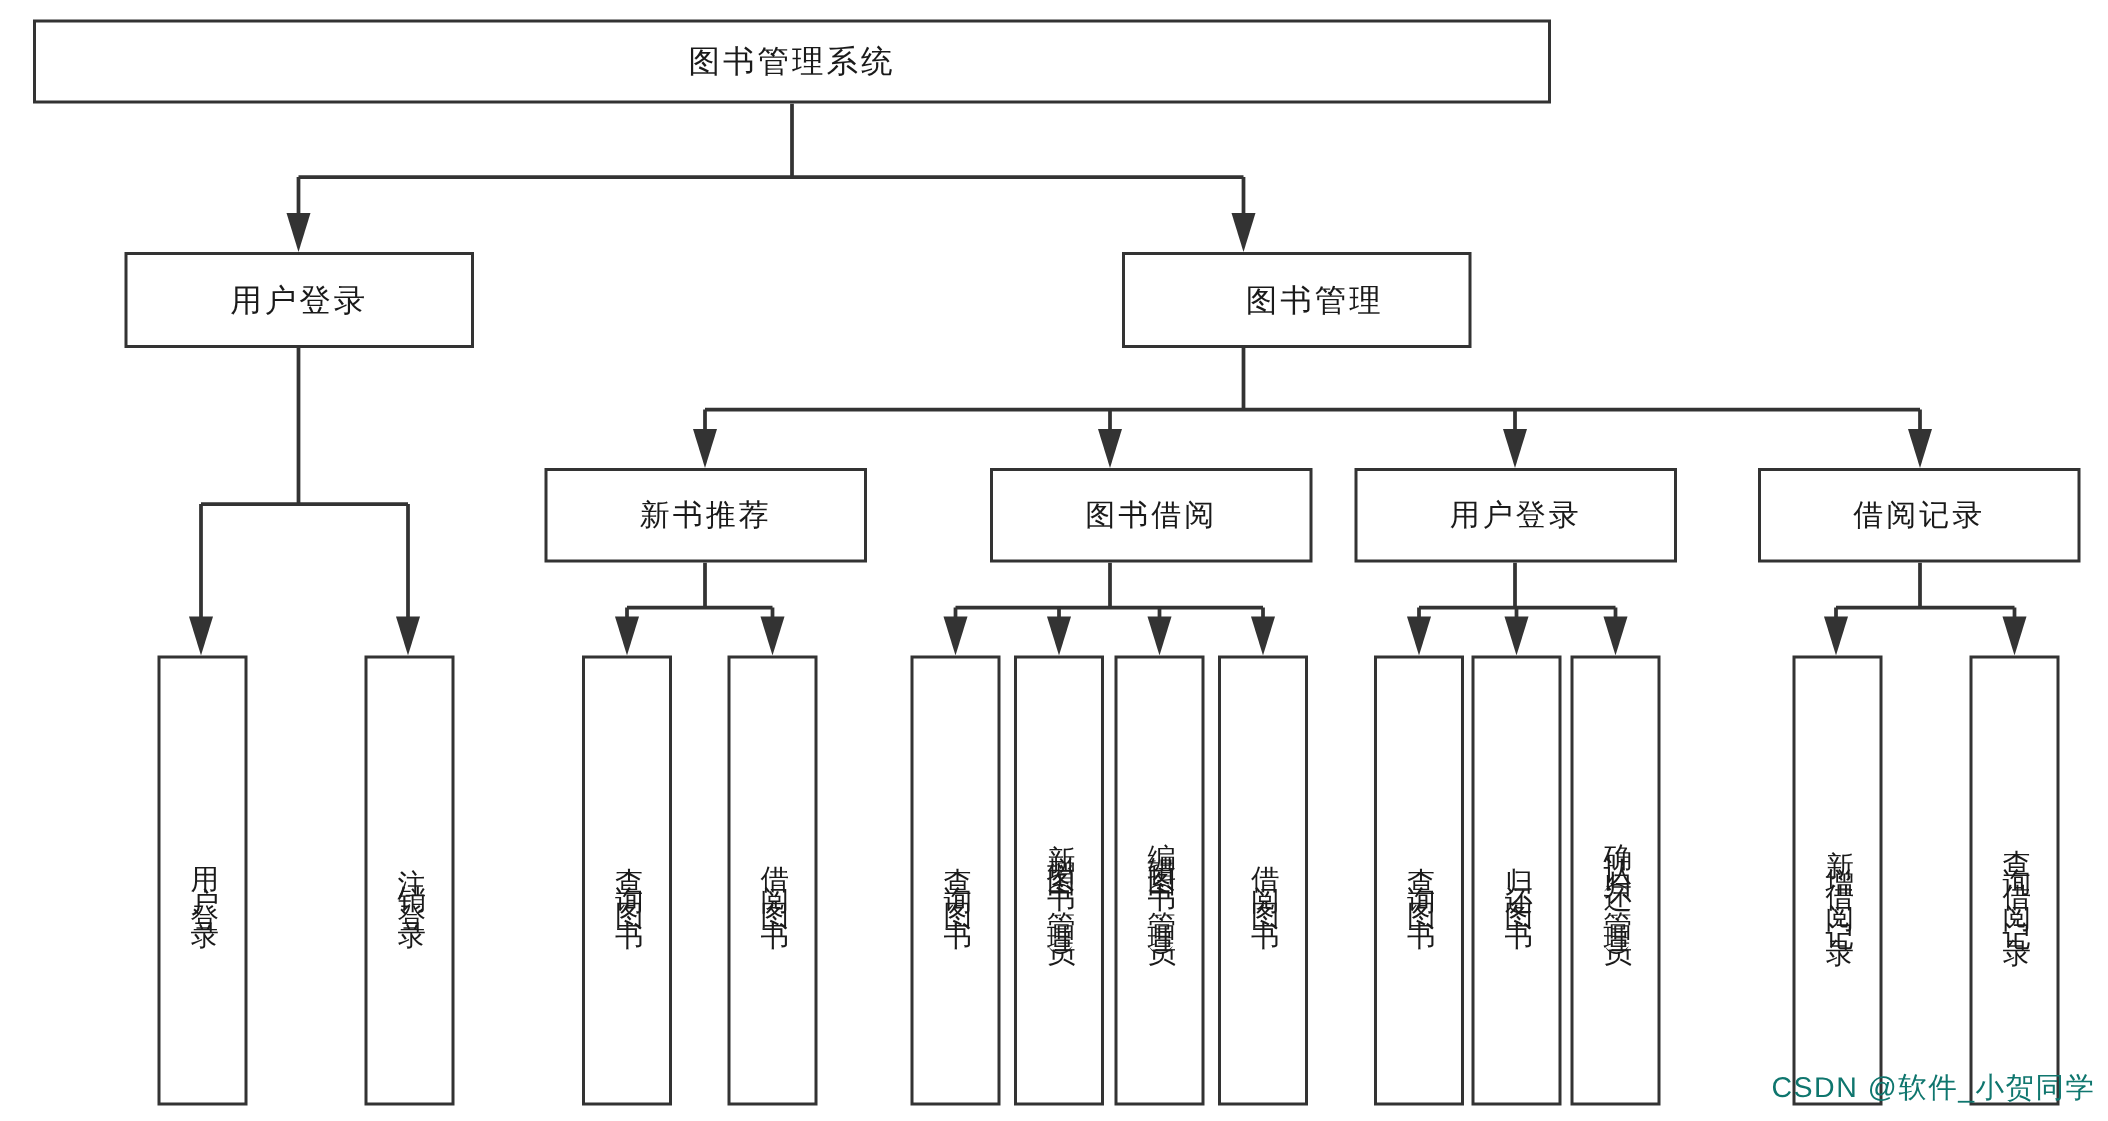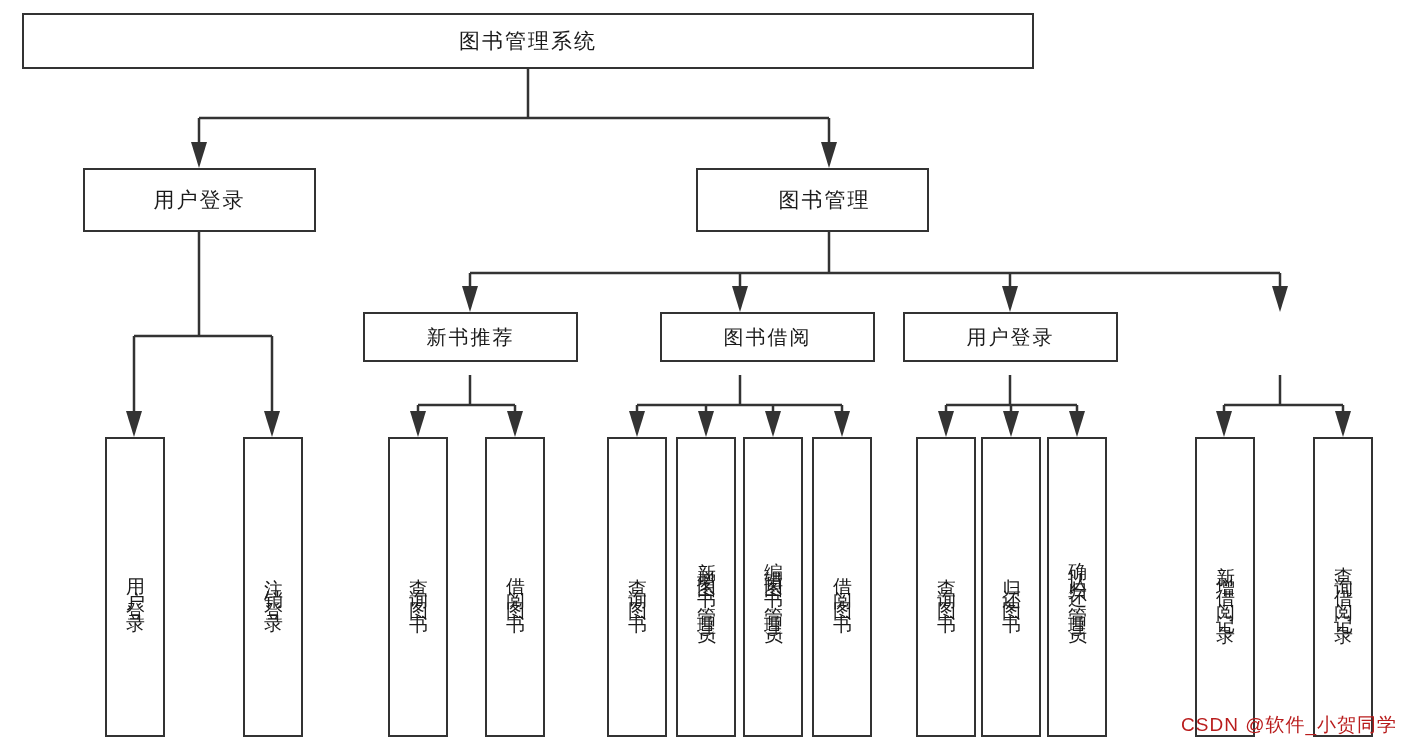--- a/index.html
+++ b/index.html
@@ -21,22 +21,22 @@
     justify-content:center;
     box-sizing:border-box;
     z-index:2;
   }
   .root{
     left:22px;top:13px;width:1012px;height:56px;
     font-size:21px;letter-spacing:2px;font-weight:400;
   }
   .lvl1{width:233px;height:64px;top:168px;font-size:21px;letter-spacing:2px;}
   #b-user{left:83px;}
-  #b-book{left:696px;padding-left:24px;}
-  .lvl2{width:215px;height:50px;top:312px;font-size:20px;letter-spacing:2px;text-align:center;}
+  #b-book{left:748px;padding-left:24px;}
+  .lvl2{width:215px;height:63px;top:312px;font-size:20px;letter-spacing:2px;text-align:center;}
   #g-new{left:363px;}
   #g-borrow{left:633px;margin-left:27px;}
   #g-current{left:903px;}
   #g-record{left:1172px;}
   .leaf{
     top:437px;width:60px;height:300px;
   }
   .leaf .vtext{
     writing-mode:vertical-rl;
     text-orientation:mixed;
@@ -56,21 +56,21 @@
   #bb4{left:812px;}
   #c1{left:916px;}
   #c2{left:981px;}
   #c3{left:1047px;}
   #r1{left:1195px;}
   #r2{left:1313px;}
   #watermark{
     position:absolute;
     right:8px;top:712px;
     font-size:19px;
-    color:#b91c1c;
+    color:#0f766e;
     letter-spacing:1px;
     z-index:3;
     white-space:nowrap;
   }
 </style>
 </head>
 <body>
 
 <div id="canvas">
 
@@ -156,20 +156,23 @@
 
   <div class="box lvl2" id="g-new">
     <span>新书推荐</span>
   </div>
   <div class="box lvl2" id="g-borrow">
     <span>图书借阅</span>
   </div>
   <div class="box lvl2" id="g-current">
     <span>用户登录</span>
   </div>
+  <div class="box lvl2" id="g-record">
+    <span>借阅记录</span>
+  </div>
 
   <div class="box leaf" id="l-login">
     <span class="vtext">用户登录</span>
   </div>
   <div class="box leaf" id="l-logout">
     <span class="vtext">注销登录</span>
   </div>
 
   <div class="box leaf" id="n1">
     <span class="vtext">查询图书</span>

